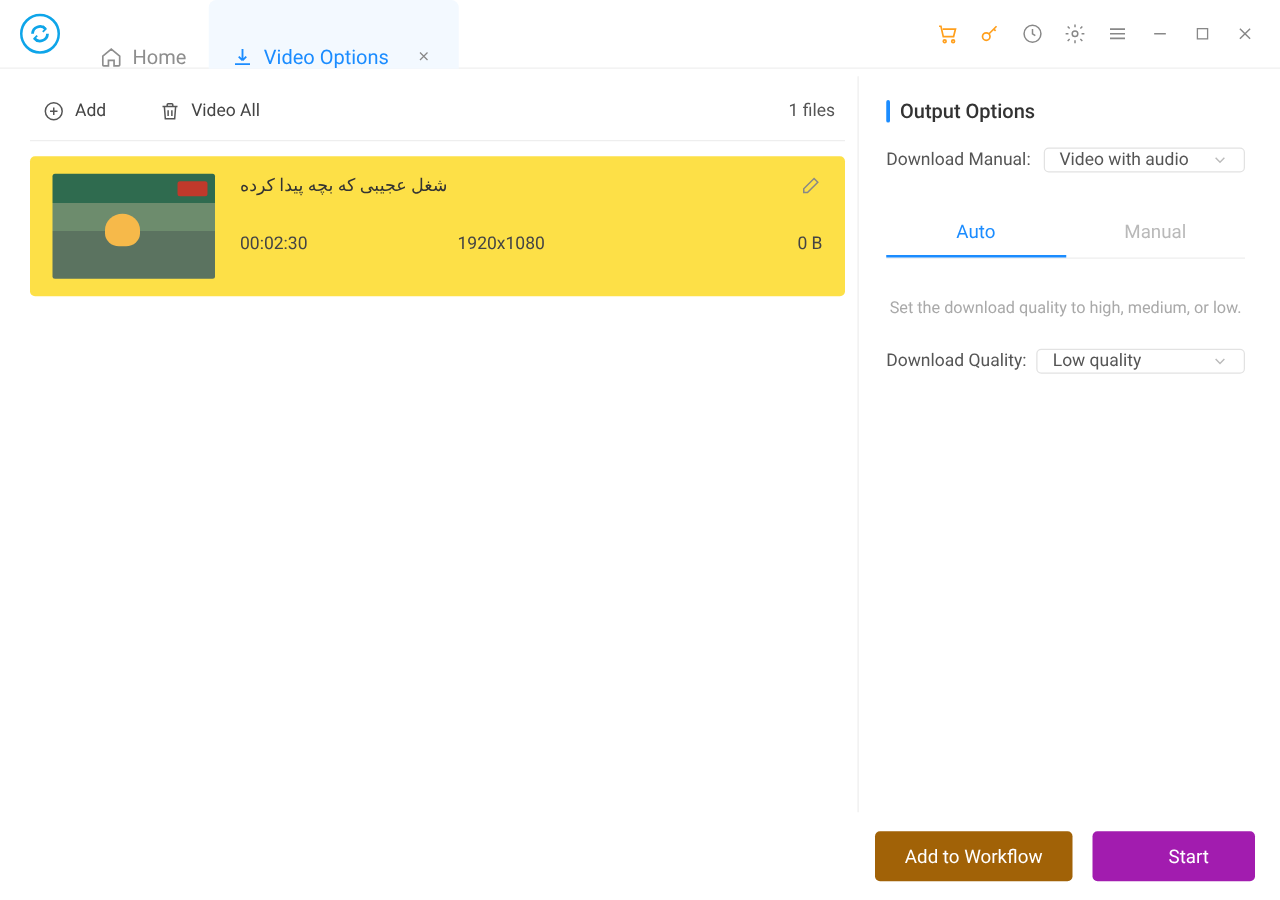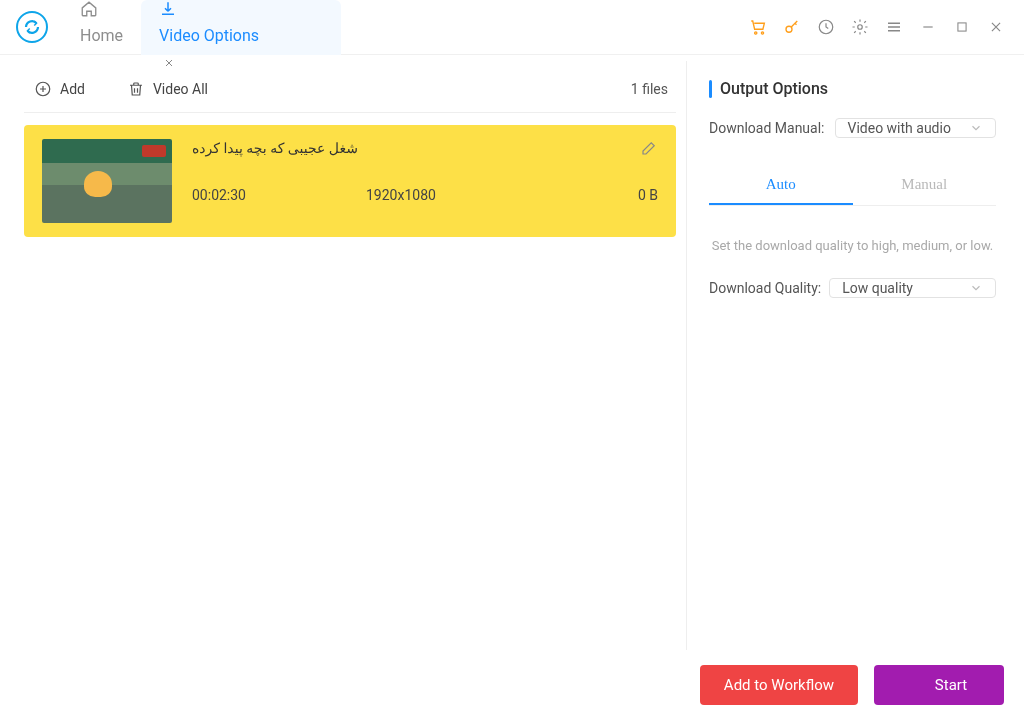--- a/index.html
+++ b/index.html
@@ -2,21 +2,21 @@
 <html><head>
 <meta charset="utf-8">
 <style>
 * { margin: 0; padding: 0; box-sizing: border-box; font-family: -apple-system, BlinkMacSystemFont, "Segoe UI", Roboto, sans-serif; }
 body { width: 1024px; height: 720px; background: #fff; overflow: hidden; display: flex; flex-direction: column; }
 
 
 .titlebar { height: 55px; display: flex; align-items: center; padding: 0 10px; border-bottom: 1px solid #f0f0f0; }
 .logo-circle { width: 32px; height: 32px; border-radius: 50%; border: 2px solid #0ea5e9; display: flex; align-items: center; justify-content: center; margin-left: 6px; }
 .logo-circle svg { width: 18px; height: 18px; }
-.tab { display: flex; align-items: flex-start; gap: 8px; padding: 0 18px; height: 55px; cursor: pointer; position: relative; flex-direction: column; }
+.tab { display: flex; align-items: flex-end; gap: 8px; padding: 0 18px; height: 55px; cursor: pointer; position: relative; }
 .tab-home { color: #8e8e8e; margin-left: 14px; }
 .tab-active { background: #f3f9ff; color: #1b8cff; min-width: 200px; justify-content: flex-start; border-radius: 6px 6px 0 0; }
 .tab-active .tab-label { flex: 1; }
 .tab-close { color: #888; padding: 4px; }
 .titlebar-right { margin-left: auto; display: flex; align-items: center; gap: 14px; padding-right: 8px; }
 .titlebar-icon { color: #888; cursor: pointer; display: flex; align-items: center; justify-content: center; width: 20px; height: 20px; }
 .titlebar-icon.cart { color: #ff9f1c; }
 .titlebar-icon.key { color: #ff9f1c; }
 
 
@@ -40,29 +40,29 @@
 
 
 .right-panel { width: 328px; border-left: 1px solid #eee; padding: 18px 18px 0 22px; display: flex; flex-direction: column; }
 .section-title { display: flex; align-items: center; gap: 8px; font-size: 16px; color: #333; font-weight: 500; margin-bottom: 20px; }
 .section-bar { width: 3px; height: 18px; background: #1b8cff; border-radius: 2px; }
 .setting-row { display: flex; align-items: center; gap: 10px; margin-bottom: 18px; }
 .setting-label { color: #555; font-size: 14px; white-space: nowrap; }
 .select-box { flex: 1; border: 1px solid #e2e2e2; border-radius: 4px; height: 20px; display: flex; align-items: center; padding: 0 12px; color: #555; font-size: 14px; cursor: pointer; position: relative; }
 .select-box .chev { margin-left: auto; color: #bbb; }
 .tabs-row { display: flex; border-bottom: 1px solid #eee; margin-top: 10px; }
-.sub-tab { flex: 1; text-align: center; padding: 10px 0; font-size: 15px; cursor: pointer; color: #b9b9b9; font-family: Liberation Serif, serif; }
+.sub-tab { flex: 1; text-align: center; padding: 10px 0; font-size: 15px; cursor: pointer; color: #b9b9b9; }
 .sub-tab.active { color: #1b8cff; border-bottom: 2px solid #1b8cff; }
 .help-text { color: #a9a9a9; font-size: 13px; text-align: center; margin: 30px 0 22px 0; line-height: 1.5; }
 .quality-row { display: flex; align-items: center; gap: 8px; }
 
 
 .footer { height: 70px; display: flex; align-items: center; justify-content: flex-end; gap: 16px; padding: 0 20px; }
 .btn { height: 40px; padding: 0 24px; border: none; border-radius: 4px; font-size: 15px; cursor: pointer; color: #fff; }
-.btn-workflow { background: #ef4444; }
+.btn-workflow { background: #a16207; }
 .btn-start { background: #a21caf; min-width: 130px; padding-left: 48px; }
 
 svg { display: block; }
 </style>
 </head>
 <body>
 
 <div class="titlebar">
   <div class="logo-circle">
     <svg viewBox="0 0 24 24" fill="none" stroke="#0ea5e9" stroke-width="3">

